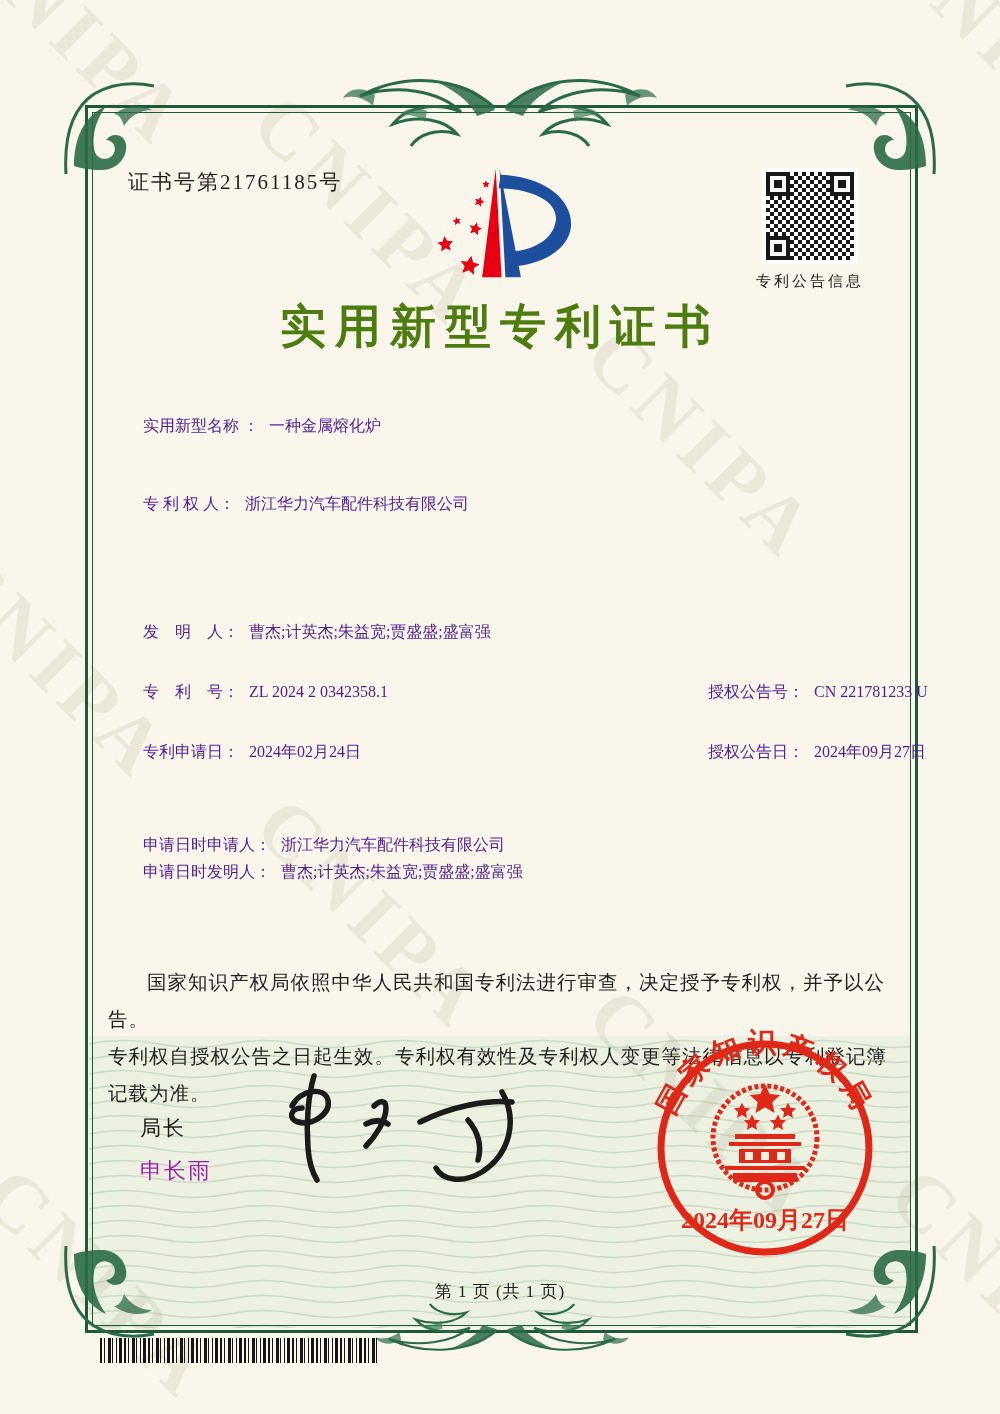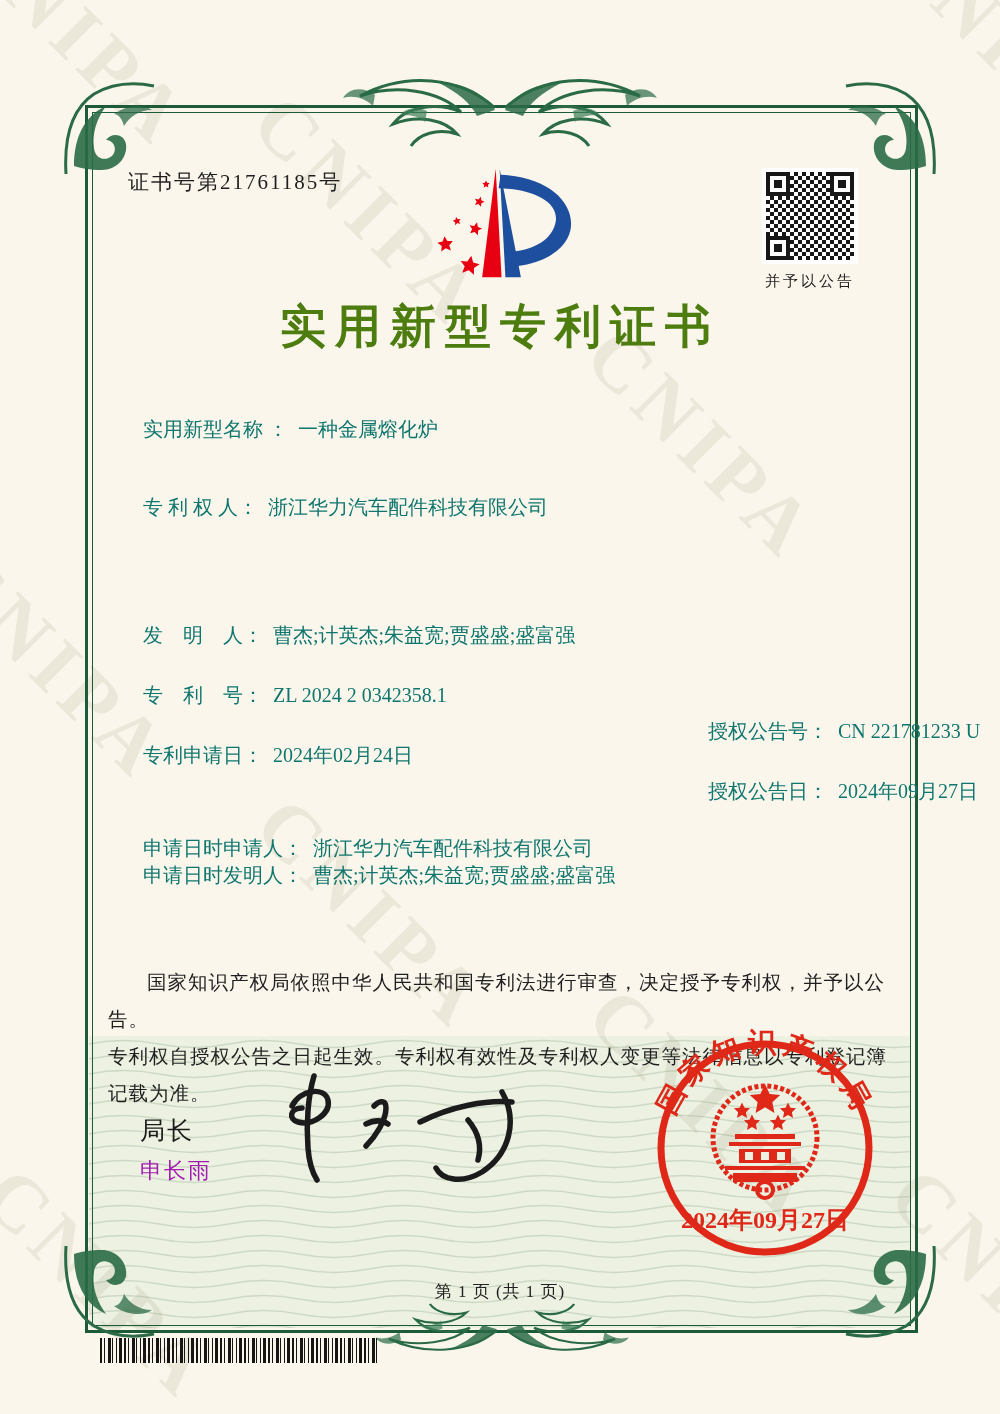--- a/index.html
+++ b/index.html
@@ -18,27 +18,27 @@
   .logo{position:absolute;left:425px;top:163px;}
   .qrblock{position:absolute;left:756px;top:172px;width:108px;text-align:center;}
   .qr{position:relative;width:88px;height:88px;margin:0 auto;background:
       repeating-conic-gradient(#171717 0% 25%, #fdfdfd 0% 50%) 0 0/8px 8px;outline:4px solid #fdfdfd;}
   .finder{position:absolute;width:16px;height:16px;border:4px solid #171717;background:#fdfdfd;}
   .finder::after{content:"";position:absolute;left:4px;top:4px;width:8px;height:8px;background:#171717;}
   .f-tl{left:0;top:0}.f-tr{right:0;top:0}.f-bl{left:0;bottom:0}
   .qrcaption{margin-top:12px;font-size:15px;letter-spacing:3px;color:#1e1e1e;}
   .title{position:absolute;left:0;top:296px;width:1000px;text-align:center;font-size:46px;
       font-weight:bold;letter-spacing:9px;color:#4d7c0f;}
-  .row{position:absolute;left:143px;font-size:20px;white-space:nowrap;color:#0f766e;}
+  .row{position:absolute;left:143px;font-size:16px;white-space:nowrap;color:#4c1d95;}
   .row .val{margin-left:10px;}
-  .rcol{position:absolute;left:565px;top:0;margin-top:36px;}
+  .rcol{position:absolute;left:565px;top:0;}
   .bodytext{position:absolute;left:108px;top:952px;width:790px;font-size:19.5px;line-height:37px;
       color:#1f1f1f;letter-spacing:1px;margin-top:12px;}
   .bodytext .l1{text-indent:2em;}
-  .sigtitle{position:absolute;left:140px;top:1114px;font-size:25px;letter-spacing:2px;color:#1a1a1a;
+  .sigtitle{position:absolute;left:140px;top:1114px;font-size:21px;letter-spacing:2px;color:#1a1a1a;
       font-family:"Liberation Sans","DejaVu Sans",sans-serif;}
   .signame{position:absolute;left:140px;top:1156px;font-size:22px;letter-spacing:2px;color:#a21caf;
       font-family:"Liberation Sans","DejaVu Sans",sans-serif;}
   .sigsvg{position:absolute;left:262px;top:1062px;}
   .sealsvg{position:absolute;left:633px;top:1016px;z-index:5;}
   .pagefoot{position:absolute;left:0;top:1280px;width:1000px;text-align:center;font-size:17px;
       letter-spacing:1px;color:#222;}
   .barcode{position:absolute;left:100px;top:1338px;width:278px;height:25px;z-index:5;background:
       repeating-linear-gradient(90deg,#151515 0 2px,transparent 2px 4px,#151515 4px 5px,
       transparent 5px 8px,#151515 8px 11px,transparent 11px 12px,#151515 12px 13px,
@@ -144,21 +144,21 @@
       <polygon points="77,6 83,118 99,118" fill="#1d4f9e"></polygon>
       <path d="M78,12 C128,14 156,42 150,70 C144,94 114,106 88,107 L86,92 C112,90 132,79 135,60 C138,40 112,27 76,26 Z" fill="#1d4f9e"></path>
     </svg>
 
     <div class="qrblock">
       <div class="qr">
         <div class="finder f-tl"></div>
         <div class="finder f-tr"></div>
         <div class="finder f-bl"></div>
       </div>
-      <div class="qrcaption">并予以公告</div>
+      <div class="qrcaption">专利公告信息</div>
     </div>
 
     <div class="title">实用新型专利证书</div>
 
     <div class="row" style="top:416px">
       <span class="lbl">实用新型名称 ：</span><span class="val">一种金属熔化炉</span>
     </div>
     <div class="row" style="top:494px">
       <span class="lbl">专 利 权 人：</span><span class="val">浙江华力汽车配件科技有限公司</span>
     </div>

